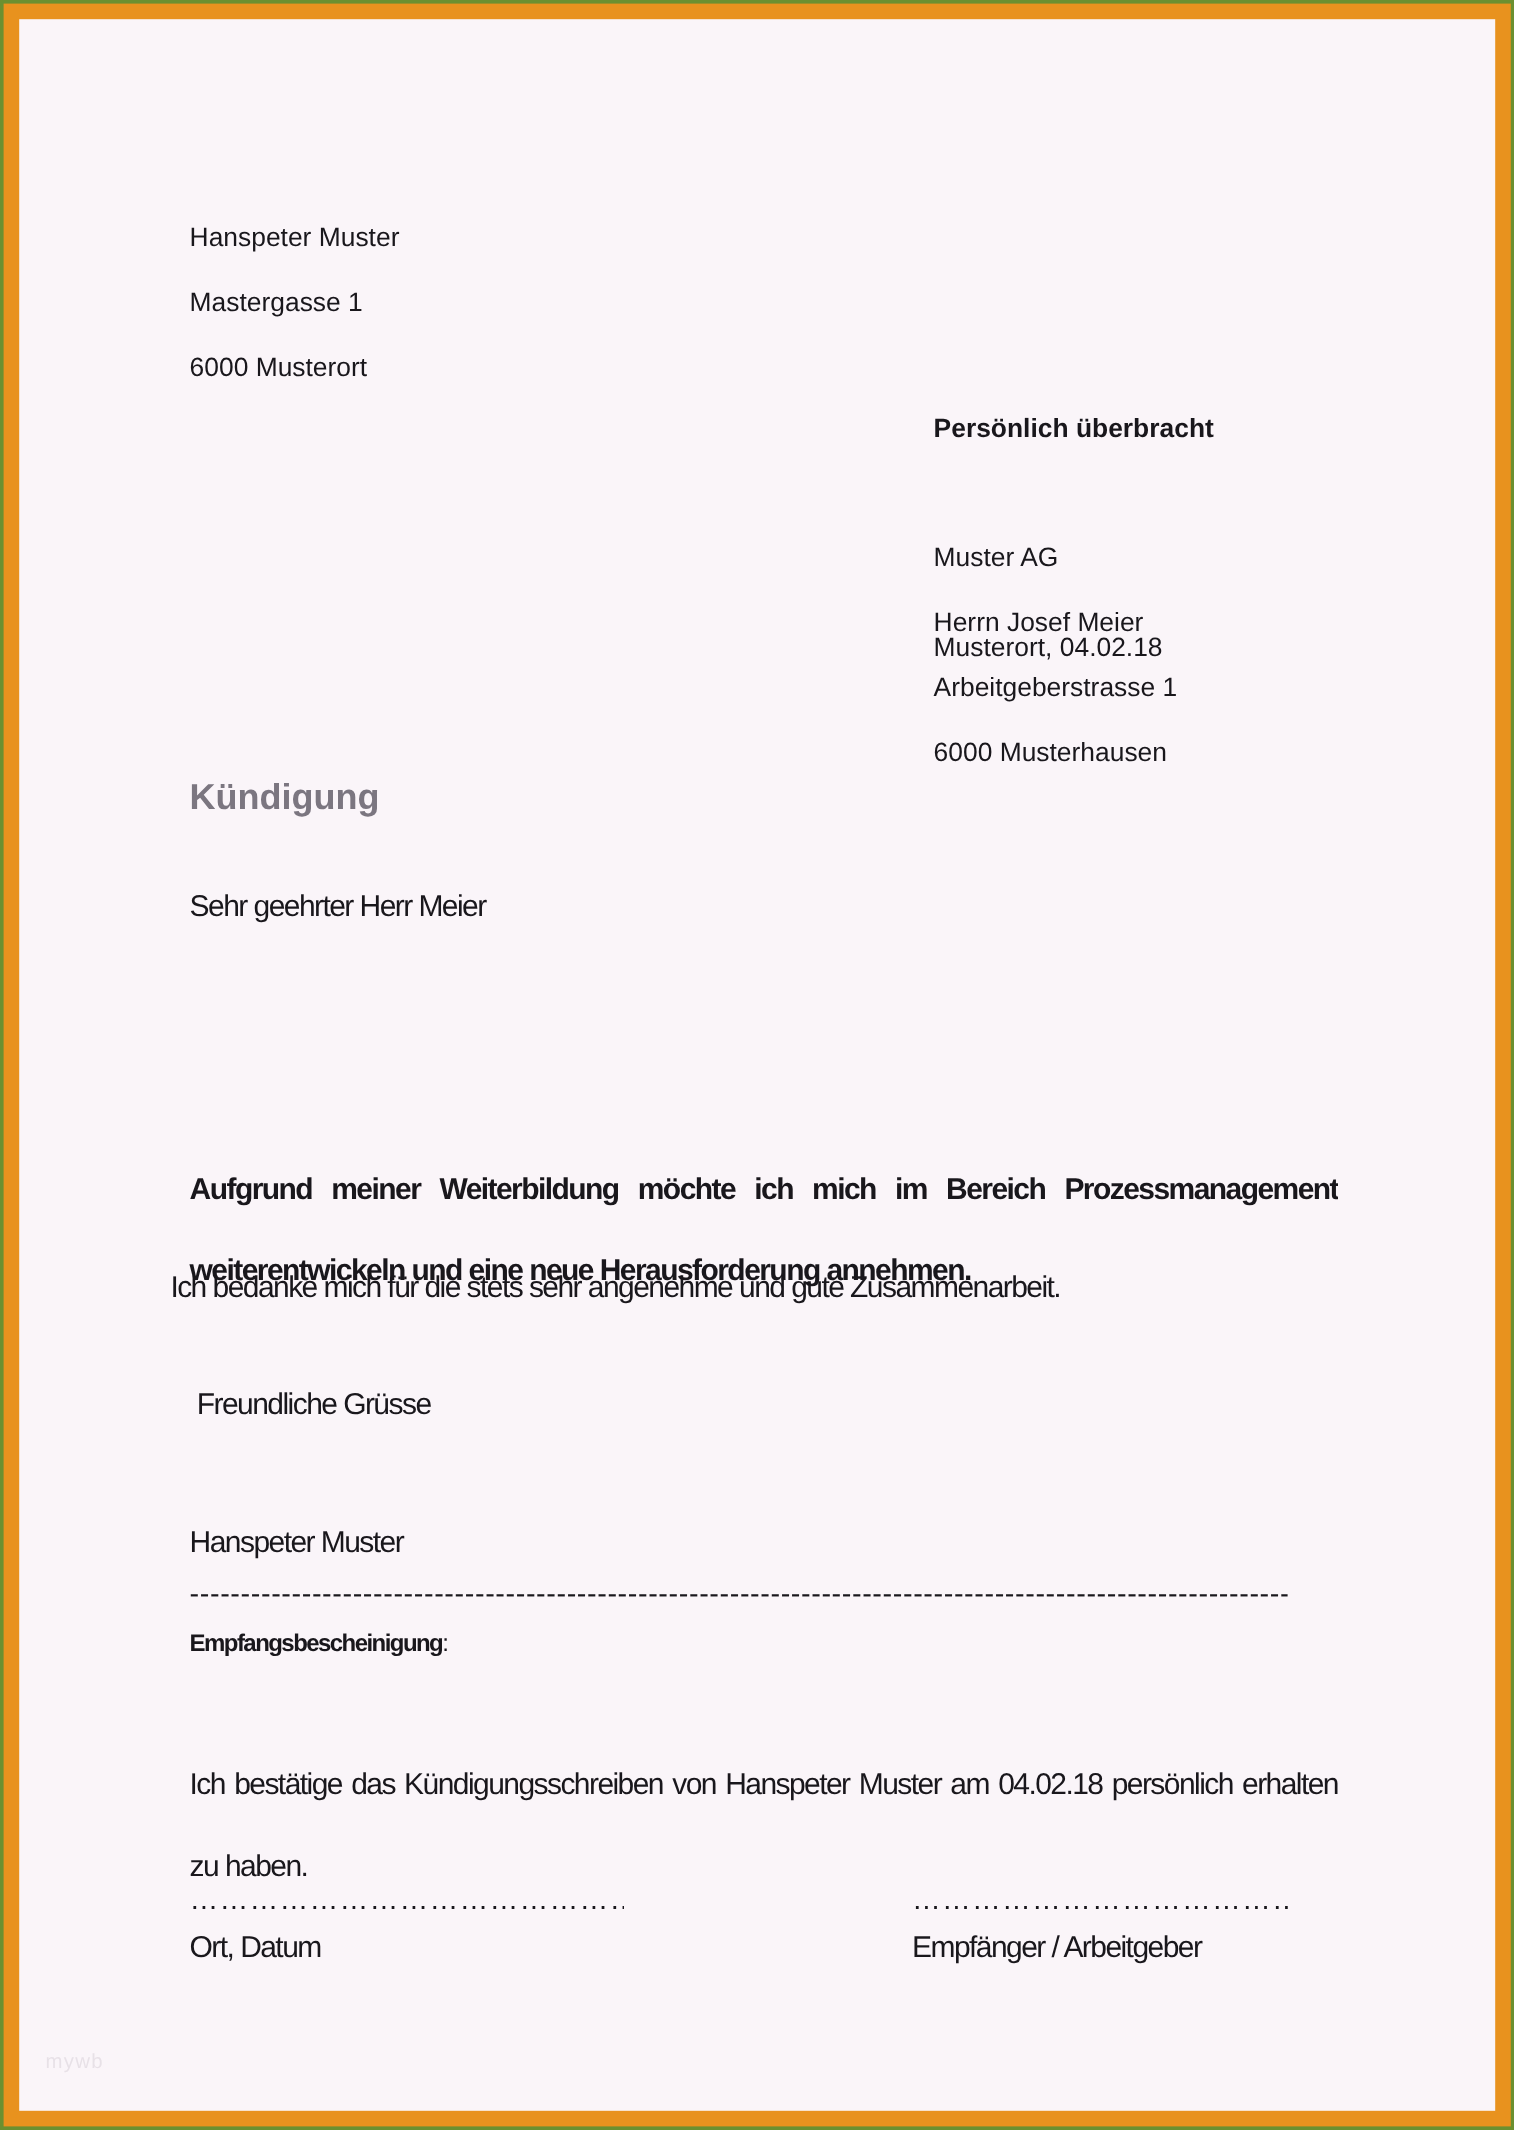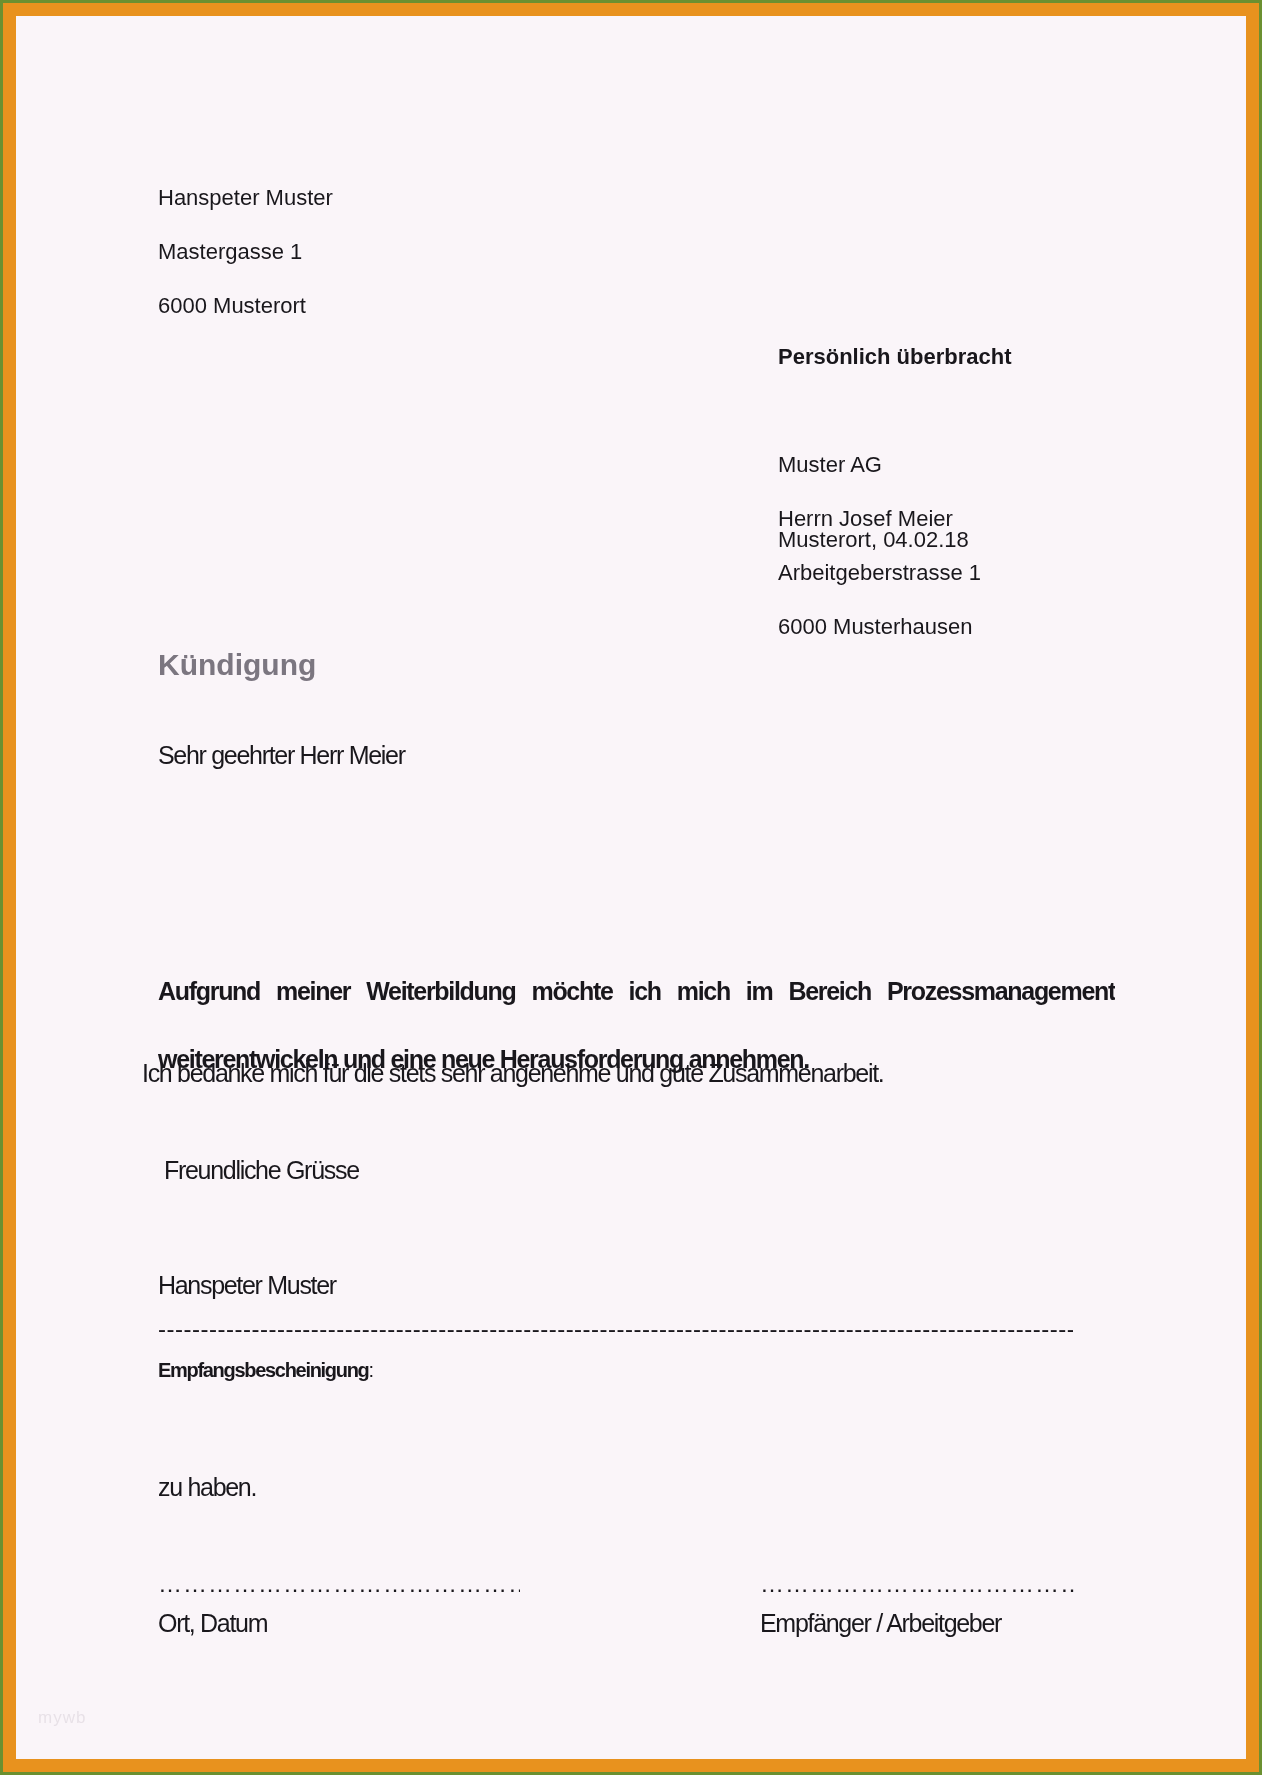--- a/index.html
+++ b/index.html
@@ -90,20 +90,21 @@
 
   <div class="t bodytxt" style="left:164px; top:1138px;margin-top:15px;">Freundliche Grüsse</div>
 
   <div class="t bodytxt" style="left:158px; top:1268px;">Hanspeter Muster</div>
 
   <div class="t bodytxt divider clipline" style="left:158px; top:1312px;">------------------------------------------------------------------------------------------------------------------------</div>
 
   <div class="t heading2" style="left:158px; top:1352px;"><span class="bold">Empfangsbescheinigung</span><span>:</span></div>
 
   <div class="t bodytxt" style="left:158px; top:1436px;">
+    <div class="just">Ich bestätige das Kündigungsschreiben von Hanspeter Muster am 04.02.18 persönlich erhalten</div>
     <div>zu haben.</div>
   </div>
 
   <div class="t dots clipline" style="left:158px; top:1572px; width:362px;">………………………………………</div>
   <div class="t dots clipline" style="left:760px; top:1572px; width:315px;">…………………………………</div>
 
   <div class="t bodytxt" style="left:158px; top:1606px;">Ort, Datum</div>
   <div class="t bodytxt" style="left:760px; top:1606px;">Empfänger / Arbeitgeber</div>
 
   <div class="t watermark" style="left:38px; top:1708px;">mywb</div>

